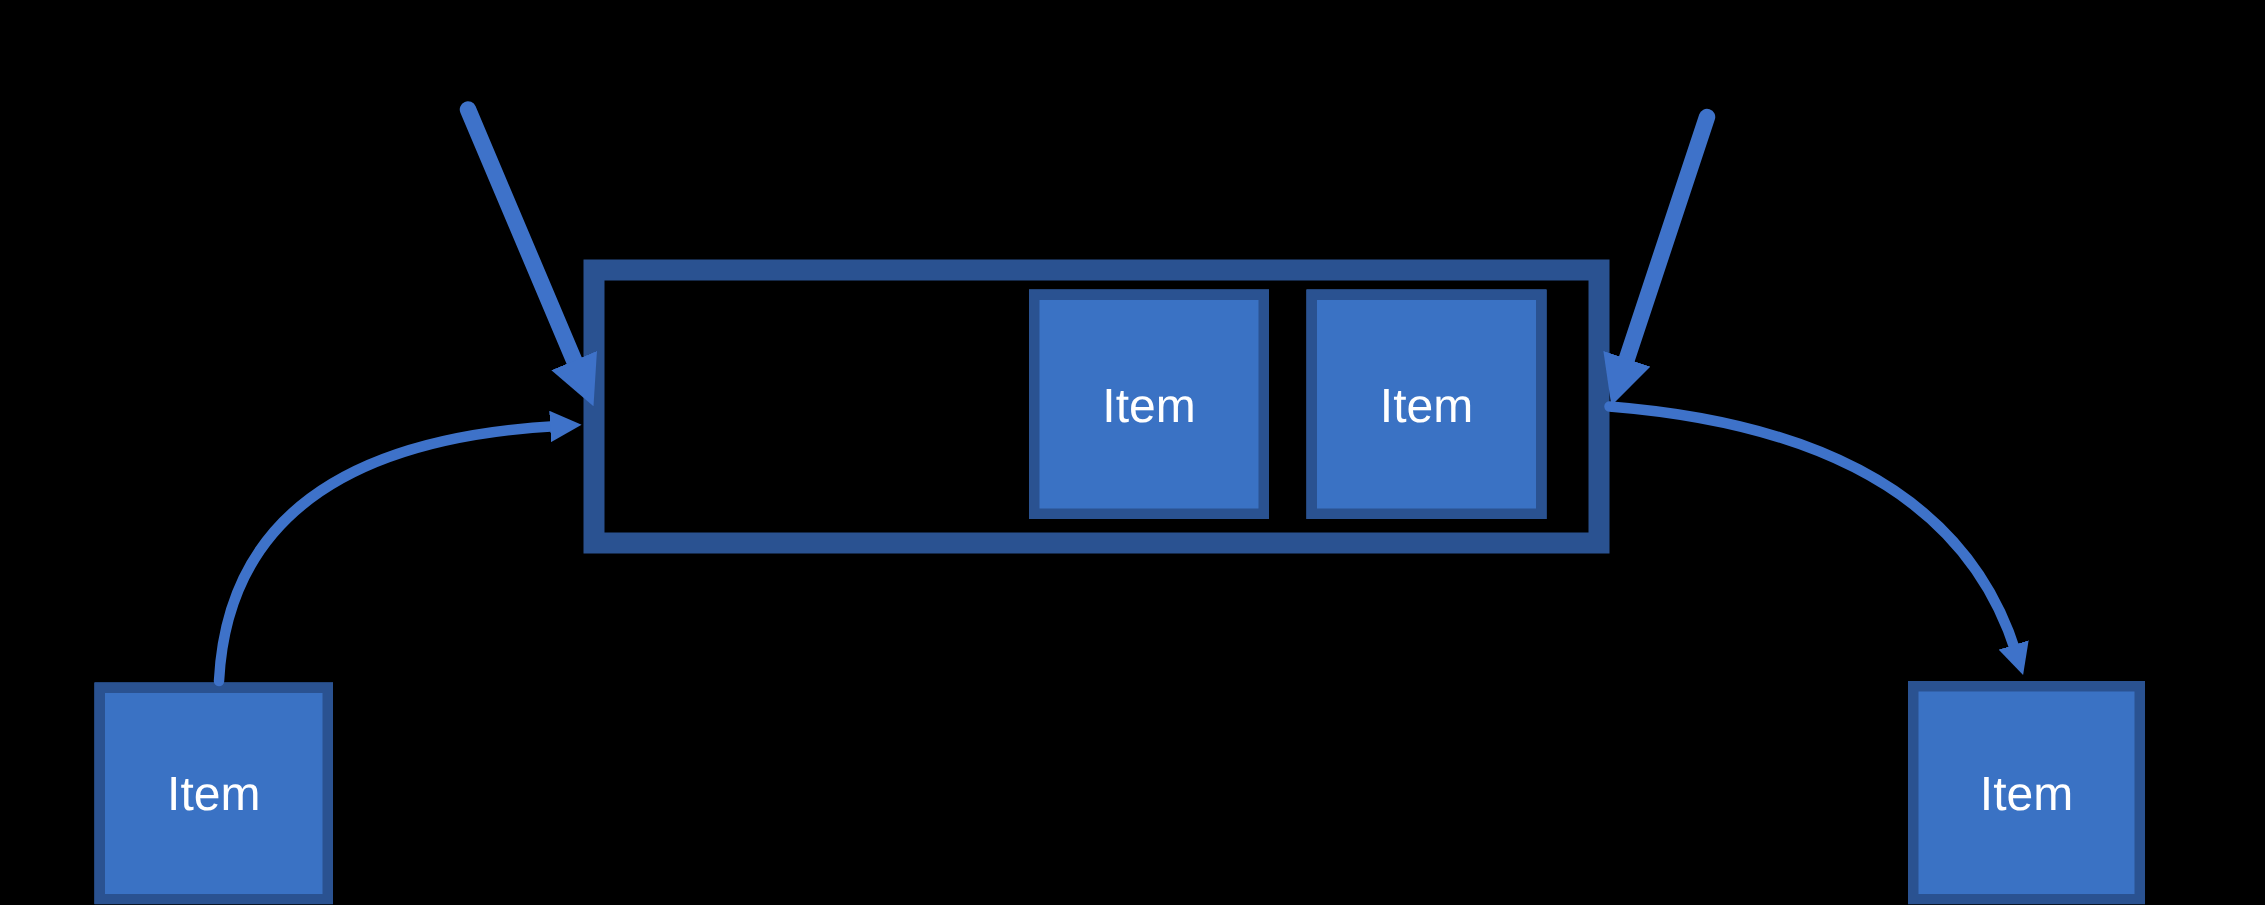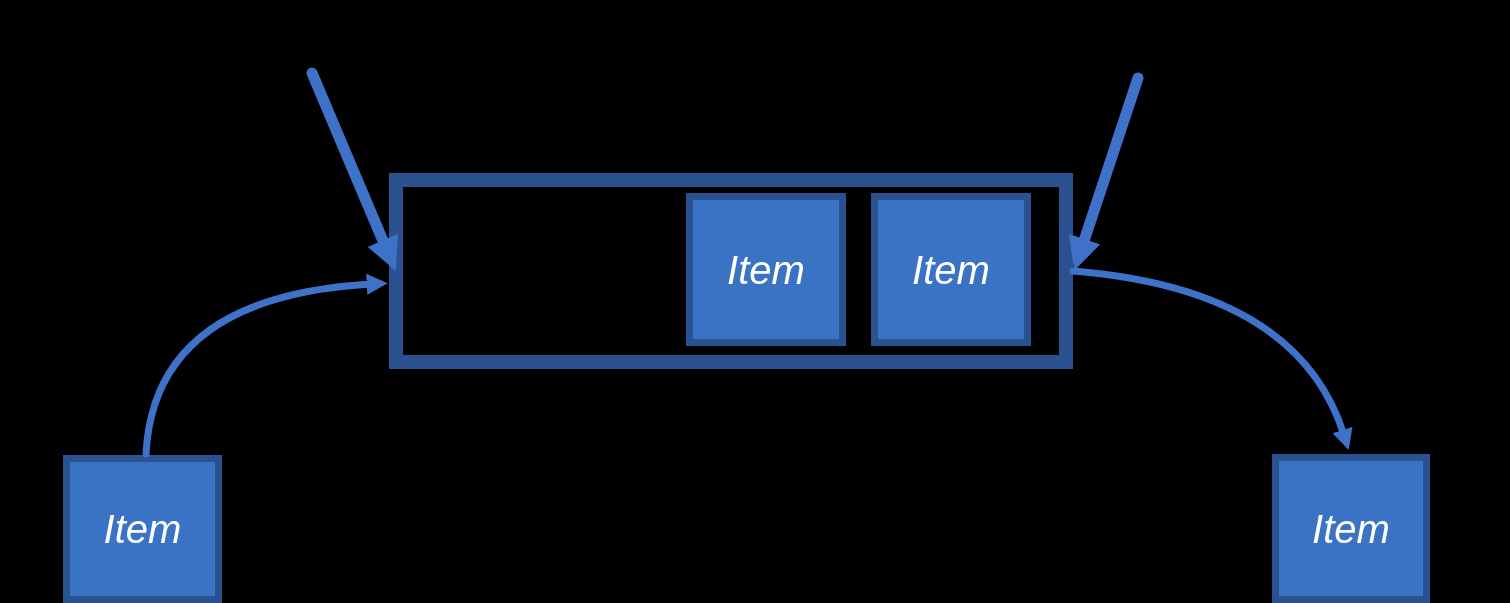--- a/index.html
+++ b/index.html
@@ -32,23 +32,22 @@
     background: transparent;
   }
   .item-box {
     position: absolute;
     border: 7px solid var(--box-border);
     background: var(--box-fill);
     color: var(--label-color);
     display: flex;
     align-items: center;
     justify-content: center;
-    font-size: 40px;
+    font-size: 32px;
     line-height: 1;
-    font-style: italic;
   }
   .item-box.queue-slot-1 { left: 686px;  top: 193px; width: 160px; height: 153px; }
   .item-box.queue-slot-2 { left: 871px;  top: 193px; width: 160px; height: 153px; }
   .item-box.incoming     { left: 63px;   top: 455px; width: 159px; height: 148px; }
   .item-box.outgoing     { left: 1272px; top: 454px; width: 158px; height: 149px; }
   .arrows-layer {
     position: absolute;
     left: 0;
     top: 0;
     width: 1510px;

